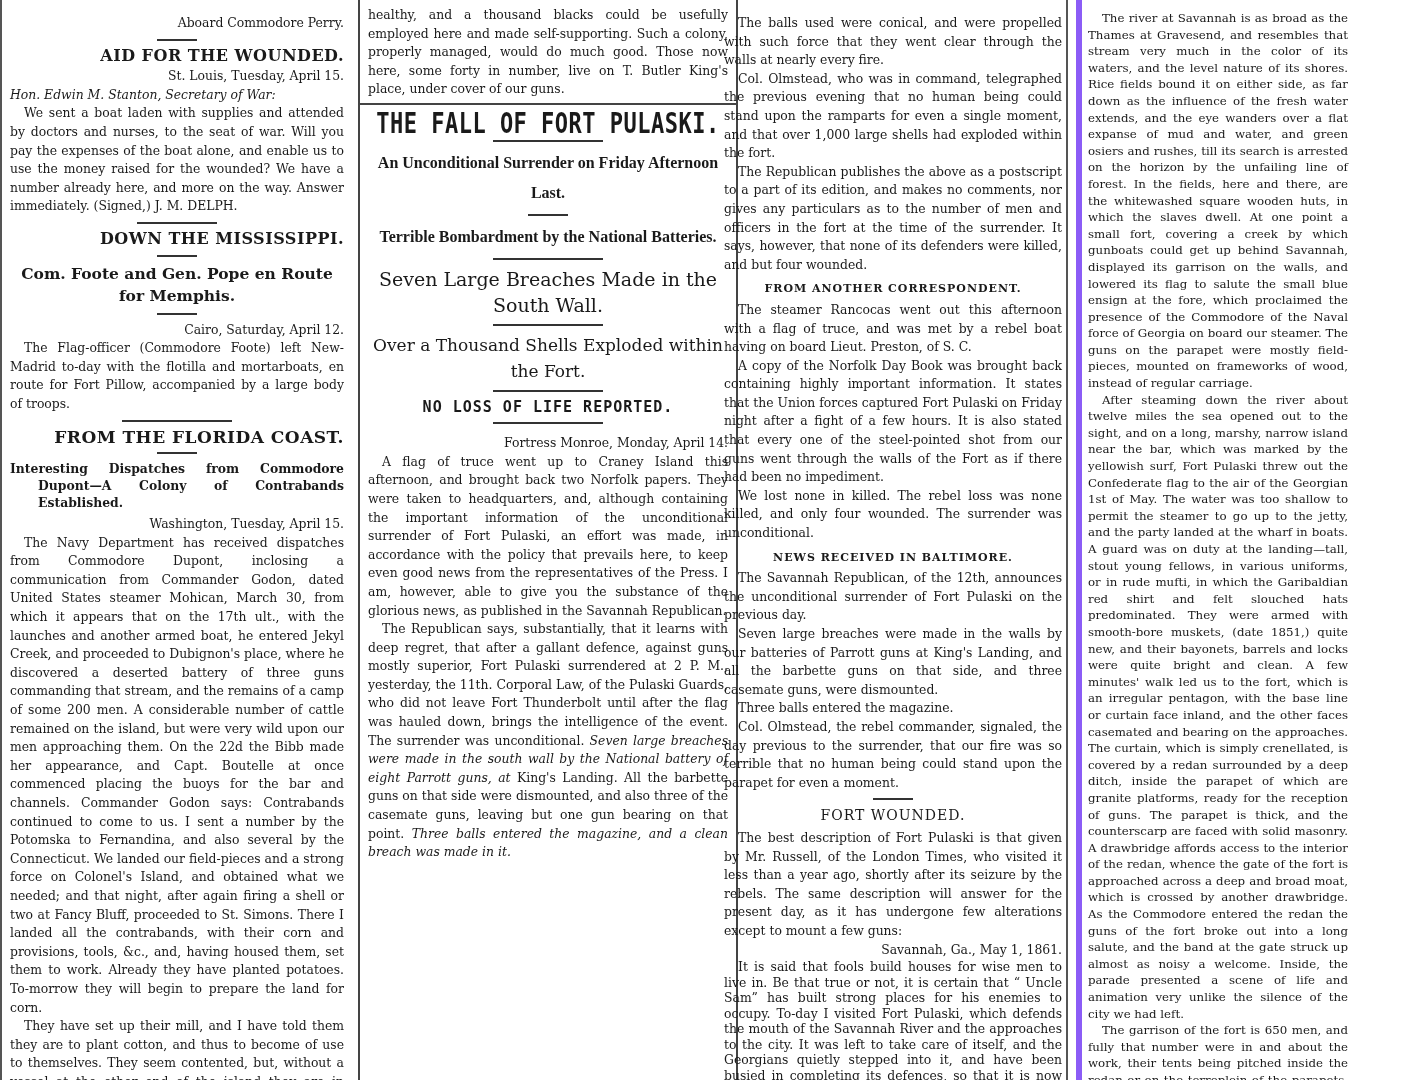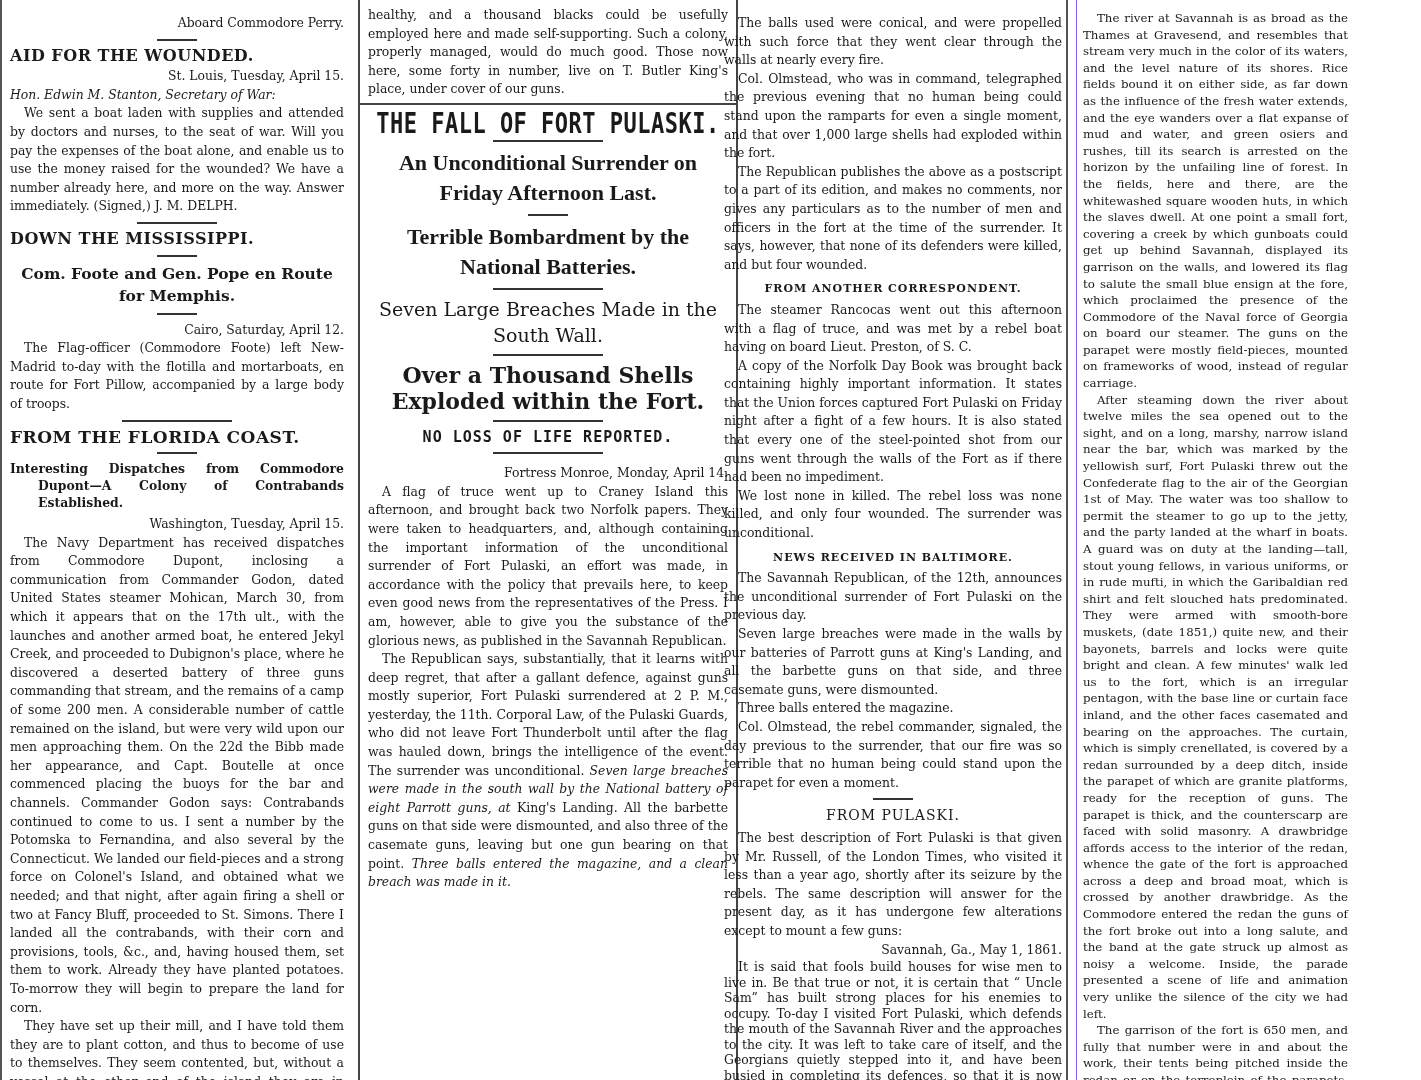--- a/index.html
+++ b/index.html
@@ -10,31 +10,31 @@
     }
     .page { position: relative; width: 1421px; height: 1080px; }
     .col {
       position: absolute; top: 0; height: 1080px; box-sizing: border-box;
       padding: 6px 8px 0 8px; overflow: hidden;
       font-size: 12.4px; line-height: 18.6px; text-align: justify;
     }
     .c1 { left: 0; width: 352px; border-left: 2px solid #555; }
     .c2 { left: 358px; width: 380px; border-left: 2px solid #444; border-right: 2px solid #444; }
     .c3 { left: 716px; width: 354px; }
-    .c4 { left: 1076px; width: 278px; border-left: 1px solid #8b5cf6; font-size: 11.8px; line-height: 16.6px; padding: 4px 6px 0 6px; }
+    .c4 { left: 1076px; width: 278px; border-left: 6px solid #8b5cf6; font-size: 11.8px; line-height: 16.6px; padding: 4px 6px 0 6px; }
     .vrule { position: absolute; top: 0; width: 2px; height: 1080px; background: #555; }
     p { margin: 0; text-indent: 14px; }
     p.noindent { text-indent: 0; }
     .right { text-align: right; text-indent: 0; }
     .center { text-align: center; text-indent: 0; }
-    .hd1 { text-align: left; font-weight: bold; font-size: 16px; letter-spacing: 0.5px; margin: 6px 0 2px 0; font-family: "DejaVu Serif", serif; }
+    .hd1 { text-align: right; font-weight: bold; font-size: 16px; letter-spacing: 0.5px; margin: 6px 0 2px 0; font-family: "DejaVu Serif", serif; }
     .hd2 { text-align: center; font-weight: bold; font-size: 15.5px; line-height: 22px; margin: 4px 0; font-family: "DejaVu Serif", serif; }
     .hd-fall { text-align: center; font-weight: bold; font-size: 22px; letter-spacing: 0.5px; font-family: "DejaVu Sans Mono", monospace; margin: 10px 0 6px 0; transform: scaleY(1.25); }
-    .hd-big { text-align: center; font-weight: bold; font-size: 22px; line-height: 30px; margin: 4px 0; font-family: "Liberation Serif", serif; }
-    .hd-mid { text-align: center; font-weight: bold; font-size: 22px; line-height: 26px; margin: 4px 0; }
+    .hd-big { text-align: center; font-weight: bold; font-size: 16px; line-height: 30px; margin: 4px 0; font-family: "Liberation Serif", serif; }
+    .hd-mid { text-align: center; font-weight: normal; font-size: 17px; line-height: 26px; margin: 4px 0; }
     .hd-caps { text-align: center; font-weight: bold; font-size: 15px; margin: 6px 0; letter-spacing: 1px; font-family: "DejaVu Sans Mono", monospace; }
     .hd-small { text-align: center; font-size: 11px; letter-spacing: 1px; margin: 6px 0 2px 0; font-weight: bold; }
     .hd-sub { font-weight: bold; font-size: 12.4px; line-height: 17px; padding-left: 28px; text-indent: -28px; margin: 4px 0; }
     .rule { height: 0; border-top: 2px solid #333; margin: 6px auto; }
     .r-s { width: 40px; } .r-m { width: 80px; } .r-l { width: 110px; }
     .dateline { text-align: right; text-indent: 0; }
     i, em { }
   </style>
 </head>
 <body>
@@ -91,21 +91,21 @@
     <div class="hd-small">FROM ANOTHER CORRESPONDENT.</div>
     <p>The steamer Rancocas went out this afternoon with a flag of truce, and was met by a rebel boat having on board Lieut. Preston, of S. C.</p>
     <p>A copy of the Norfolk Day Book was brought back containing highly important information. It states that the Union forces captured Fort Pulaski on Friday night after a fight of a few hours. It is also stated that every one of the steel-pointed shot from our guns went through the walls of the Fort as if there had been no impediment.</p>
     <p>We lost none in killed. The rebel loss was none killed, and only four wounded. The surrender was unconditional.</p>
     <div class="hd-small">NEWS RECEIVED IN BALTIMORE.</div>
     <p>The Savannah Republican, of the 12th, announces the unconditional surrender of Fort Pulaski on the previous day.</p>
     <p>Seven large breaches were made in the walls by our batteries of Parrott guns at King's Landing, and all the barbette guns on that side, and three casemate guns, were dismounted.</p>
     <p>Three balls entered the magazine.</p>
     <p>Col. Olmstead, the rebel commander, signaled, the day previous to the surrender, that our fire was so terrible that no human being could stand upon the parapet for even a moment.</p>
     <div class="rule r-s"></div>
-    <div class="center" style="font-size:14px;letter-spacing:1px;margin:2px 0 4px">FROM PULASKI.</div>
+    <div class="center" style="font-size:14px;letter-spacing:1px;margin:2px 0 4px">FORT WOUNDED.</div>
     <p>The best description of Fort Pulaski is that given by Mr. Russell, of the London Times, who visited it less than a year ago, shortly after its seizure by the rebels. The same description will answer for the present day, as it has undergone few alterations except to mount a few guns:</p>
     <p class="dateline">Savannah, Ga., May 1, 1861.</p>
     <p style="line-height:15.5px">It is said that fools build houses for wise men to live in. Be that true or not, it is certain that “ Uncle Sam” has built strong places for his enemies to occupy. To-day I visited Fort Pulaski, which defends the mouth of the Savannah River and the approaches to the city. It was left to take care of itself, and the Georgians quietly stepped into it, and have been busied in completing its defences, so that it is now capable of stopping a fleet very effectually.</p>
   </div>
 
   <div class="vrule" style="left:1066px"></div>
 
   <div class="col c4">
     <p style="margin-top:6px">The river at Savannah is as broad as the Thames at Gravesend, and resembles that stream very much in the color of its waters, and the level nature of its shores. Rice fields bound it on either side, as far down as the influence of the fresh water extends, and the eye wanders over a flat expanse of mud and water, and green osiers and rushes, till its search is arrested on the horizon by the unfailing line of forest. In the fields, here and there, are the whitewashed square wooden huts, in which the slaves dwell. At one point a small fort, covering a creek by which gunboats could get up behind Savannah, displayed its garrison on the walls, and lowered its flag to salute the small blue ensign at the fore, which proclaimed the presence of the Commodore of the Naval force of Georgia on board our steamer. The guns on the parapet were mostly field-pieces, mounted on frameworks of wood, instead of regular carriage.</p>
     <p>After steaming down the river about twelve miles the sea opened out to the sight, and on a long, marshy, narrow island near the bar, which was marked by the yellowish surf, Fort Pulaski threw out the Confederate flag to the air of the Georgian 1st of May. The water was too shallow to permit the steamer to go up to the jetty, and the party landed at the wharf in boats. A guard was on duty at the landing—tall, stout young fellows, in various uniforms, or in rude mufti, in which the Garibaldian red shirt and felt slouched hats predominated. They were armed with smooth-bore muskets, (date 1851,) quite new, and their bayonets, barrels and locks were quite bright and clean. A few minutes' walk led us to the fort, which is an irregular pentagon, with the base line or curtain face inland, and the other faces casemated and bearing on the approaches. The curtain, which is simply crenellated, is covered by a redan surrounded by a deep ditch, inside the parapet of which are granite platforms, ready for the reception of guns. The parapet is thick, and the counterscarp are faced with solid masonry. A drawbridge affords access to the interior of the redan, whence the gate of the fort is approached across a deep and broad moat, which is crossed by another drawbridge. As the Commodore entered the redan the guns of the fort broke out into a long salute, and the band at the gate struck up almost as noisy a welcome. Inside, the parade presented a scene of life and animation very unlike the silence of the city we had left.</p>

